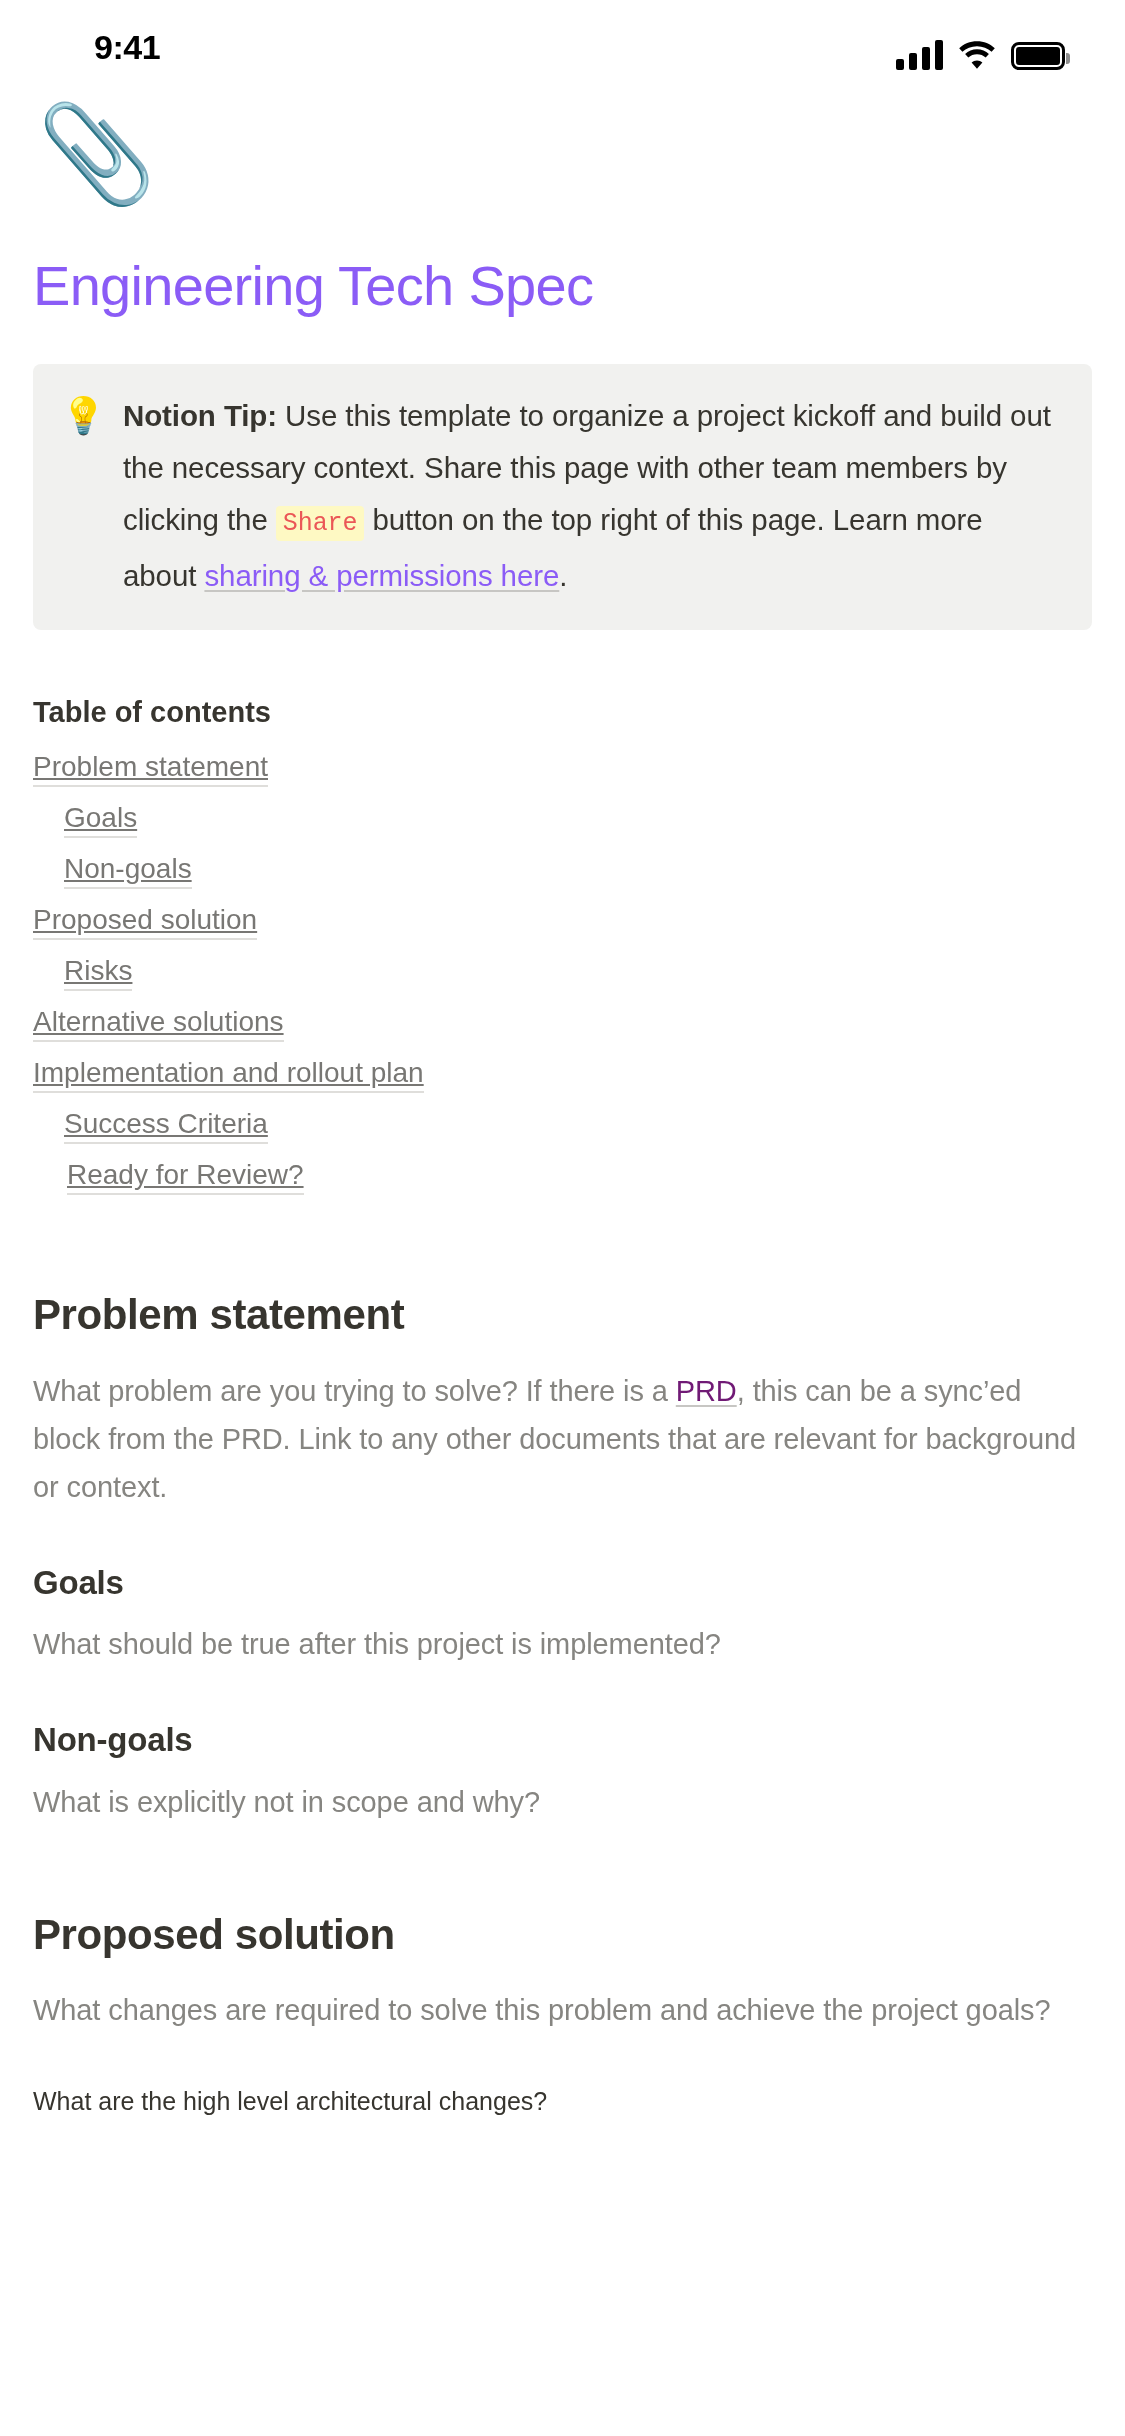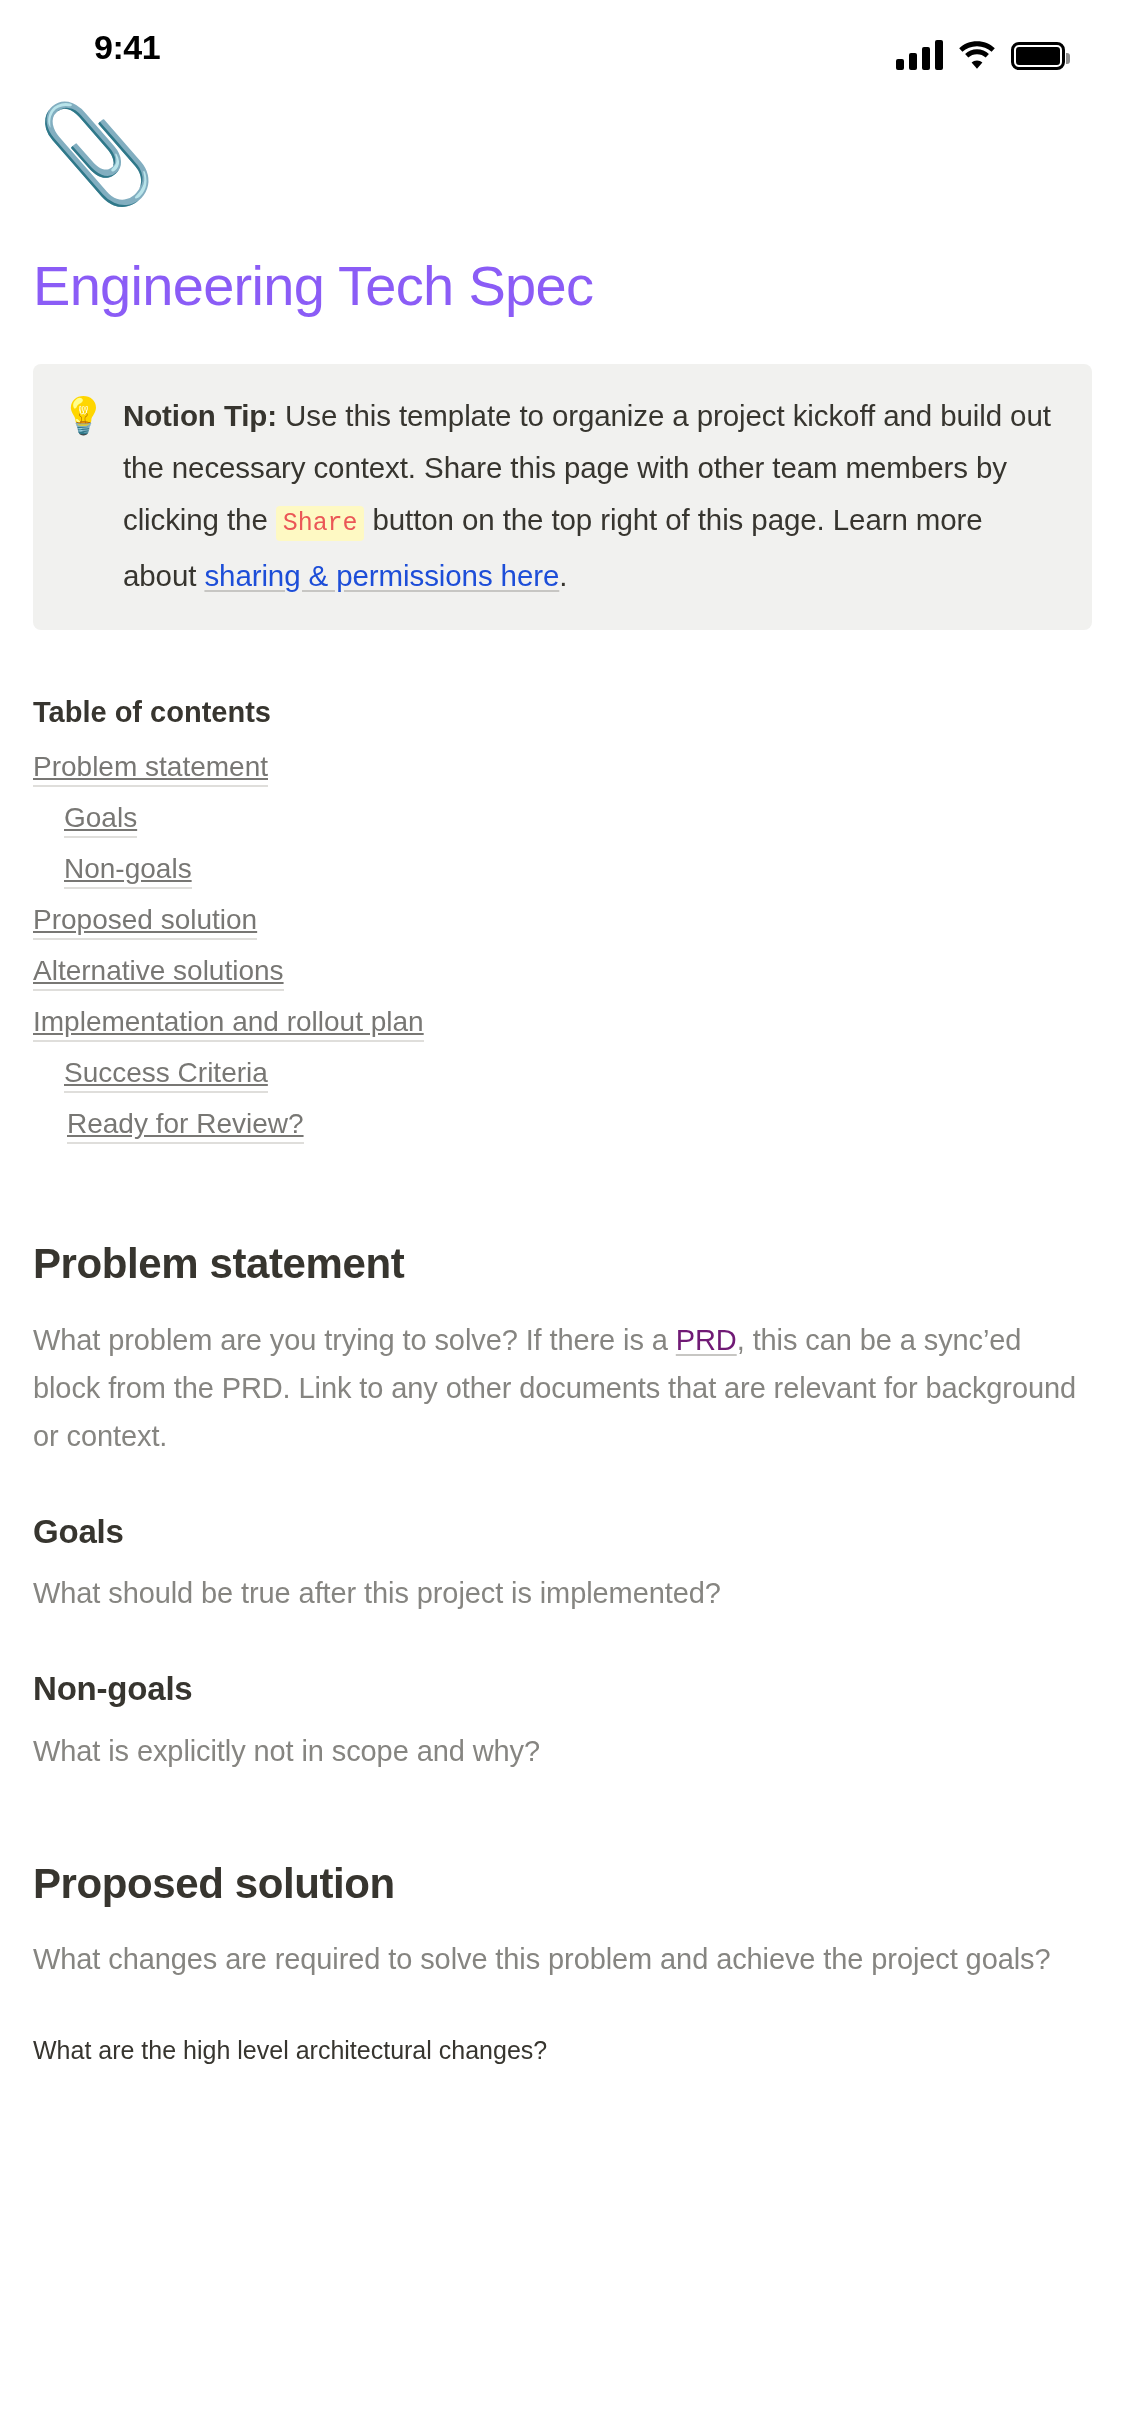--- a/index.html
+++ b/index.html
@@ -95,21 +95,21 @@
   .callout-text b{ font-weight:700; }
   code.inline-code{
     font-family:"Liberation Mono", monospace;
     font-size:25px;
     color:#EB5757;
     background:#fef9c3;
     border-radius:4px;
     padding:3px 7px;
   }
   a.link-gray{
-    color:#1d4ed8;
+    color:#8b5cf6;
     text-decoration:underline;
     text-decoration-color:#C7C6C3;
     text-underline-offset:4px;
   }
 
   
   .toc{ margin-top:66px; }
   .toc-title{
     font-size:29px;
     font-weight:700;
@@ -207,20 +207,21 @@
     </div>
   </div>
 
   <div class="toc">
     <div class="toc-title">Table of contents</div>
 
     <a class="toc-item toc-lvl-1" href="#"><span>Problem statement</span></a>
     <a class="toc-item toc-lvl-2" href="#"><span>Goals</span></a>
     <a class="toc-item toc-lvl-2" href="#"><span>Non-goals</span></a>
     <a class="toc-item toc-lvl-1" href="#"><span>Proposed solution</span></a>
+    <a class="toc-item toc-lvl-2" href="#"><span>Risks</span></a>
     <a class="toc-item toc-lvl-1" href="#"><span>Alternative solutions</span></a>
     <a class="toc-item toc-lvl-1" href="#"><span>Implementation and rollout plan</span></a>
     <a class="toc-item toc-lvl-2" href="#"><span>Success Criteria</span></a>
     <a class="toc-item toc-lvl-3" href="#"><span>Ready for Review?</span></a>
   </div>
 
   <div class="gap-xl"></div>
 
   <h2 class="sec-h1">Problem statement</h2>
   <div class="gap-m"></div>

